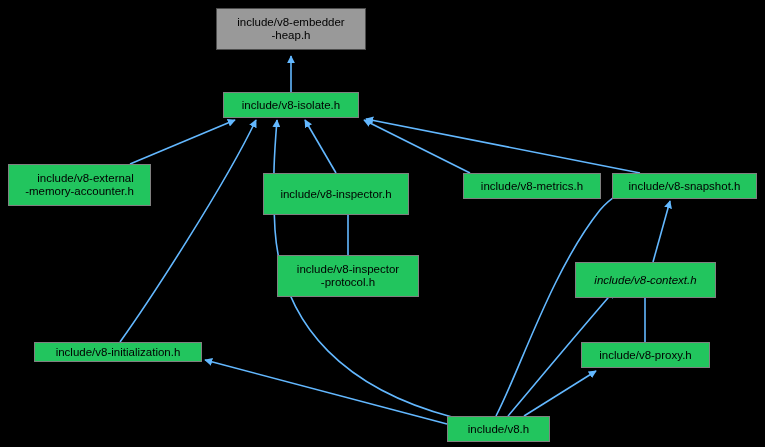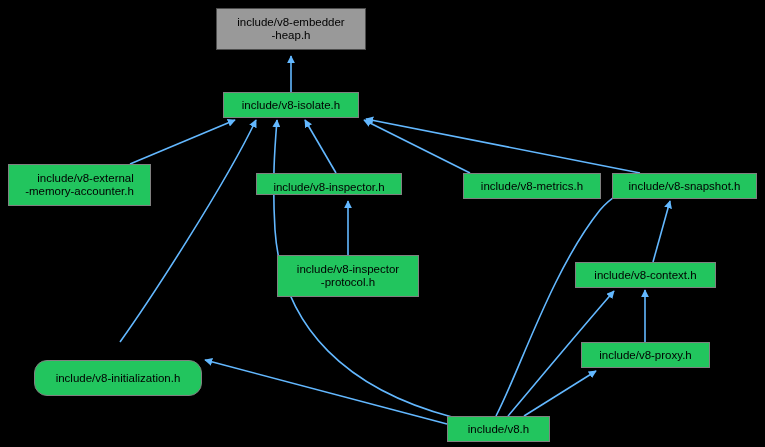--- a/index.html
+++ b/index.html
@@ -58,23 +58,23 @@
         <path d="M 653,262 L 670,201" fill="none" stroke="#63b8ff" stroke-width="1.6" marker-end="url(#arrow)"></path>
         <path d="M 645,342 L 645,290" fill="none" stroke="#63b8ff" stroke-width="1.6" marker-end="url(#arrow)"></path>
       </g>
   </svg>
   <div id="node-layer">
       <div class="node root" style="left: 216px; top: 8px; width: 150px; height: 42px; text-align: center;"><span>include/v8-embedder
 -heap.h</span></div>
       <div class="node" style="left: 223px; top: 92px; width: 136px; height: 26px;"><span>include/v8-isolate.h</span></div>
       <div class="node" style="left: 8px; top: 164px; width: 143px; height: 42px; text-align: right;"><span>include/v8-external
 -memory-accounter.h</span></div>
-      <div class="node" style="left: 256px; top: 173px; width: 146px; height: 22px; align-items: flex-end;"><span>include/v8-inspector.h</span></div>
+      <div class="node" style="left: 263px; top: 173px; width: 146px; height: 42px;"><span>include/v8-inspector.h</span></div>
       <div class="node" style="left: 463px; top: 173px; width: 138px; height: 26px;"><span>include/v8-metrics.h</span></div>
       <div class="node" style="left: 612px; top: 173px; width: 145px; height: 26px;"><span>include/v8-snapshot.h</span></div>
       <div class="node" style="left: 277px; top: 255px; width: 142px; height: 42px;"><span>include/v8-inspector
 -protocol.h</span></div>
-      <div class="node" style="left: 575px; top: 262px; width: 141px; height: 26px;"><span>include/v8-context.h</span></div>
-      <div class="node" style="left: 34px; top: 360px; width: 168px; height: 36px; border-radius: 13px;"><span>include/v8-initialization.h</span></div>
+      <div class="node" style="left: 575px; top: 262px; width: 141px; height: 36px; font-style: italic;"><span>include/v8-context.h</span></div>
+      <div class="node" style="left: 34px; top: 342px; width: 168px; height: 20px;"><span>include/v8-initialization.h</span></div>
       <div class="node" style="left: 581px; top: 342px; width: 129px; height: 26px;"><span>include/v8-proxy.h</span></div>
       <div class="node" style="left: 447px; top: 416px; width: 103px; height: 26px;"><span>include/v8.h</span></div>
     </div>
 </div>
 
 </body></html>

